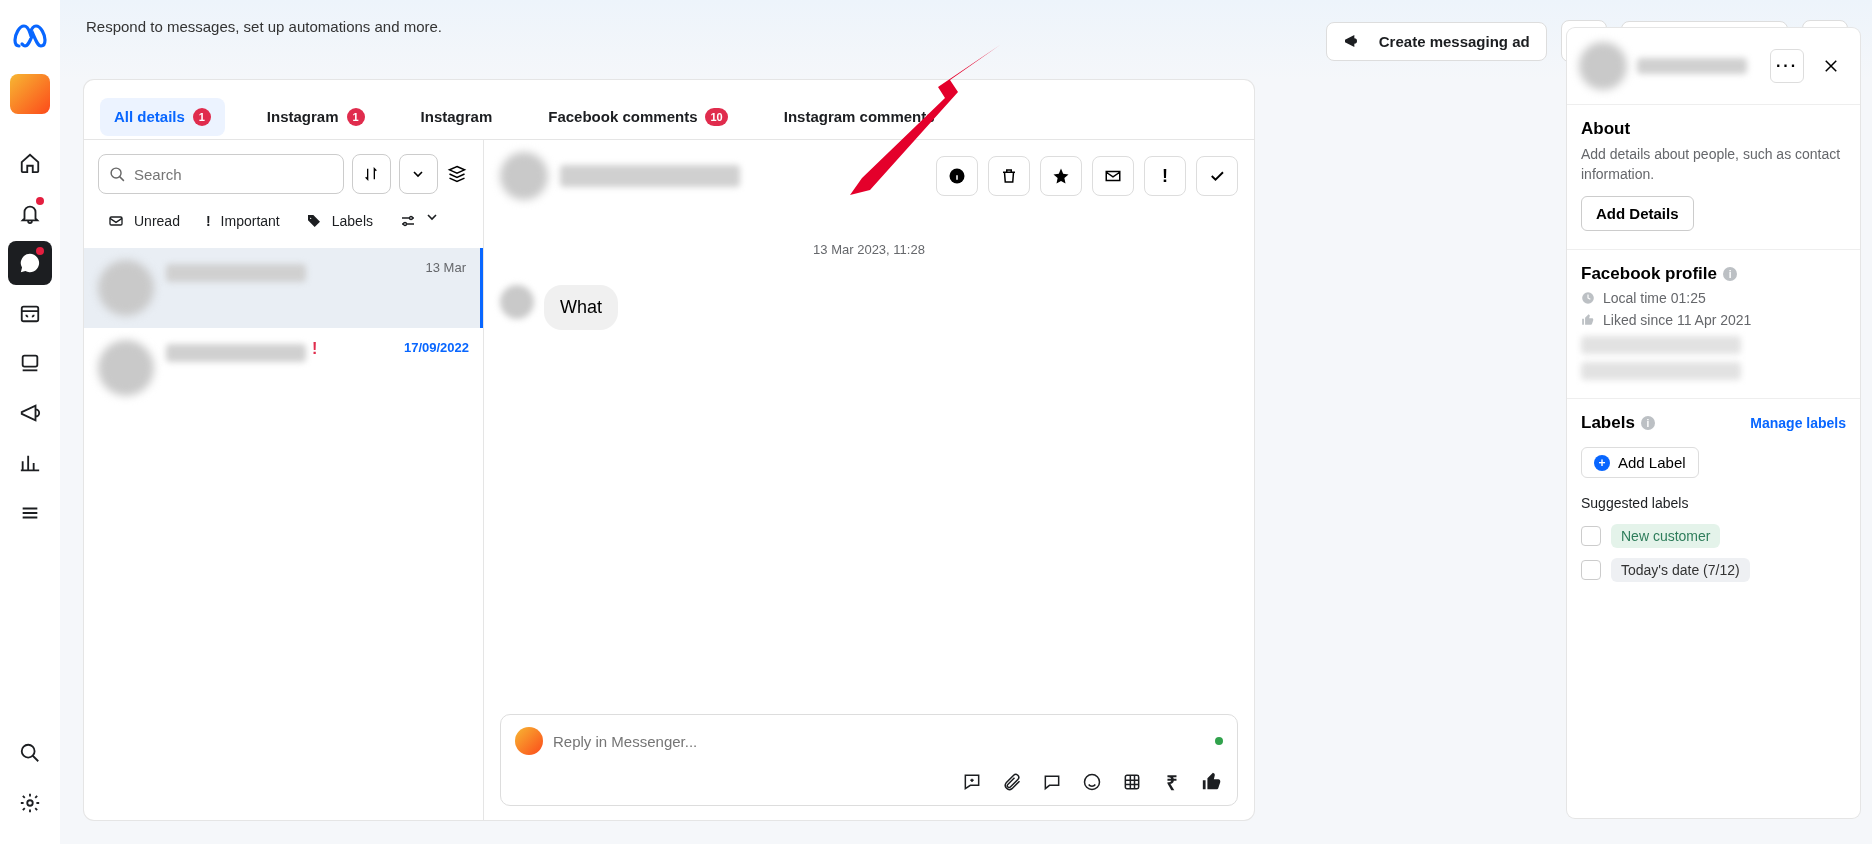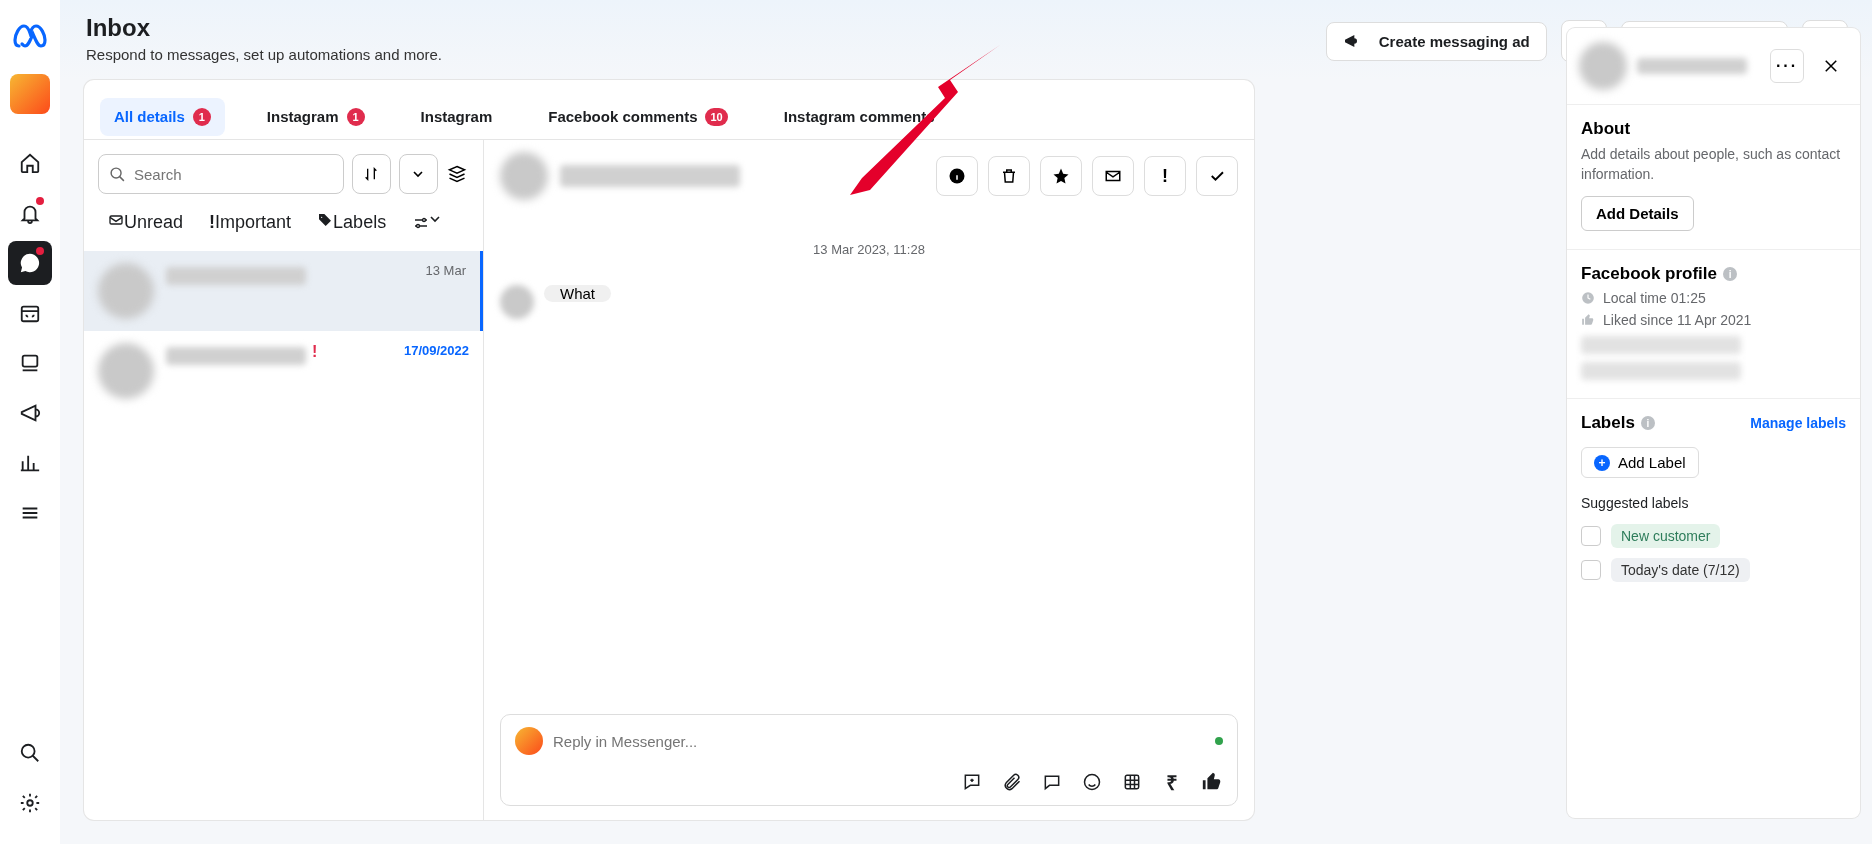--- a/index.html
+++ b/index.html
@@ -34,40 +34,40 @@
 .columns { display: flex; flex: 1; min-height: 0; }
 .list-col { width: 400px; border-right: 1px solid #e5e5e5; display: flex; flex-direction: column; }
 .conv-col { flex: 1; display: flex; flex-direction: column; }
 
 
 .search-row { display: flex; gap: 8px; padding: 14px 14px 8px 14px; align-items: center; }
 .search-box { flex: 1; border: 1px solid #ccc; border-radius: 8px; height: 40px; display: flex; align-items: center; padding: 0 10px; gap: 8px; color: #666; }
 .search-box input { border: none; outline: none; flex: 1; font-size: 15px; }
 .sq-btn { width: 40px; height: 40px; border: 1px solid #ccc; border-radius: 8px; display: flex; align-items: center; justify-content: center; cursor: pointer; }
 .filter-row { display: flex; gap: 6px; padding: 4px 14px 12px 14px; align-items: center; }
-.pill { display: flex; align-items: flex-start; gap: 0; padding: 6px 10px; font-size: 18px; cursor: pointer; color: #1c1e21; }
+.pill { display: flex; align-items: flex-start; gap: 10px; padding: 6px 10px; font-size: 14px; cursor: pointer; color: #1c1e21; }
 
 .conv-item { padding: 12px 14px; display: flex; gap: 12px; cursor: pointer; }
 .conv-item.selected { background: #e9eef4; border-right: 3px solid #0866ff; }
 .conv-avatar { width: 56px; height: 56px; border-radius: 50%; background: #c9c9c9; filter: blur(4px); }
 .conv-main { flex: 1; }
 .conv-name { height: 18px; background: #d0d0d0; border-radius: 4px; width: 140px; filter: blur(3px); margin-top: 4px; }
 .conv-date { font-size: 13px; color: #65676b; margin-left: auto; }
 .conv-item.unread .conv-date { color: #0866ff; font-weight: 600; }
 .imp-icon { color: #e02c4d; font-weight: 700; }
 
 
 .conv-header { display: flex; align-items: center; padding: 12px 16px; gap: 12px; border-bottom: 0; }
 .conv-header .name { height: 22px; width: 180px; background: #d0d0d0; border-radius: 4px; filter: blur(3px); }
 .conv-actions { margin-left: auto; display: flex; gap: 10px; }
 .act-btn { width: 42px; height: 40px; border: 1px solid #ddd; border-radius: 8px; display: flex; align-items: center; justify-content: center; cursor: pointer; color: #000; }
 .conv-body { flex: 1; padding: 30px 16px; }
 .ts { text-align: center; color: #65676b; font-size: 13px; margin-bottom: 28px; }
 .msg-row { display: flex; gap: 10px; align-items: flex-start; }
-.msg-bubble { background: #f0f0f0; padding: 0 16px; border-radius: 18px; font-size: 15px; text-align: right; }
+.msg-bubble { background: #f0f0f0; padding: 12px 16px; border-radius: 18px; font-size: 18px; text-align: right; }
 .msg-avatar { width: 34px; height: 34px; border-radius: 50%; background: #c9c9c9; filter: blur(3px); }
 .reply-box { margin: 4px 16px 14px 16px; border: 1px solid #ddd; border-radius: 10px; padding: 12px 14px; }
 .reply-top { display: flex; align-items: center; gap: 10px; margin-bottom: 16px; }
 .reply-avatar { width: 28px; height: 28px; border-radius: 50%; background: linear-gradient(135deg,#f7b733,#fc4a1a); }
 .reply-top input { border: none; outline: none; font-size: 15px; flex: 1; }
 .green-dot { width: 8px; height: 8px; background: #31a24c; border-radius: 50%; margin-left: auto; }
 .reply-icons { display: flex; gap: 18px; justify-content: flex-end; color: #1c1e21; }
 .reply-icons span { width: 22px; height: 22px; display:flex; align-items:center; justify-content:center; cursor: pointer; }
 
 
@@ -158,21 +158,20 @@
         <svg width="22" height="22" viewBox="0 0 24 24" fill="none" stroke="currentColor" stroke-width="2">
           <circle cx="12" cy="12" r="3"></circle>
           <path d="M12 2v3M12 19v3M4.2 4.2l2.1 2.1M17.7 17.7l2.1 2.1M2 12h3M19 12h3M4.2 19.8l2.1-2.1M17.7 6.3l2.1-2.1"></path>
         </svg>
       </div>
   </div>
 </div>
 
 <div class="header">
   <div>
-    <div class="header-title">Inbox</div>
     <div class="header-sub">Respond to messages, set up automations and more.</div>
   </div>
   <div class="header-actions">
     <button class="btn">
       <svg width="16" height="16" viewBox="0 0 24 24" fill="currentColor">
           <path d="M3 10l14-7v18L3 14v-4zm14-2a4 4 0 010 8"></path>
         </svg>
       <span>Create messaging ad</span>
     </button>
     <button class="btn icon-only">

